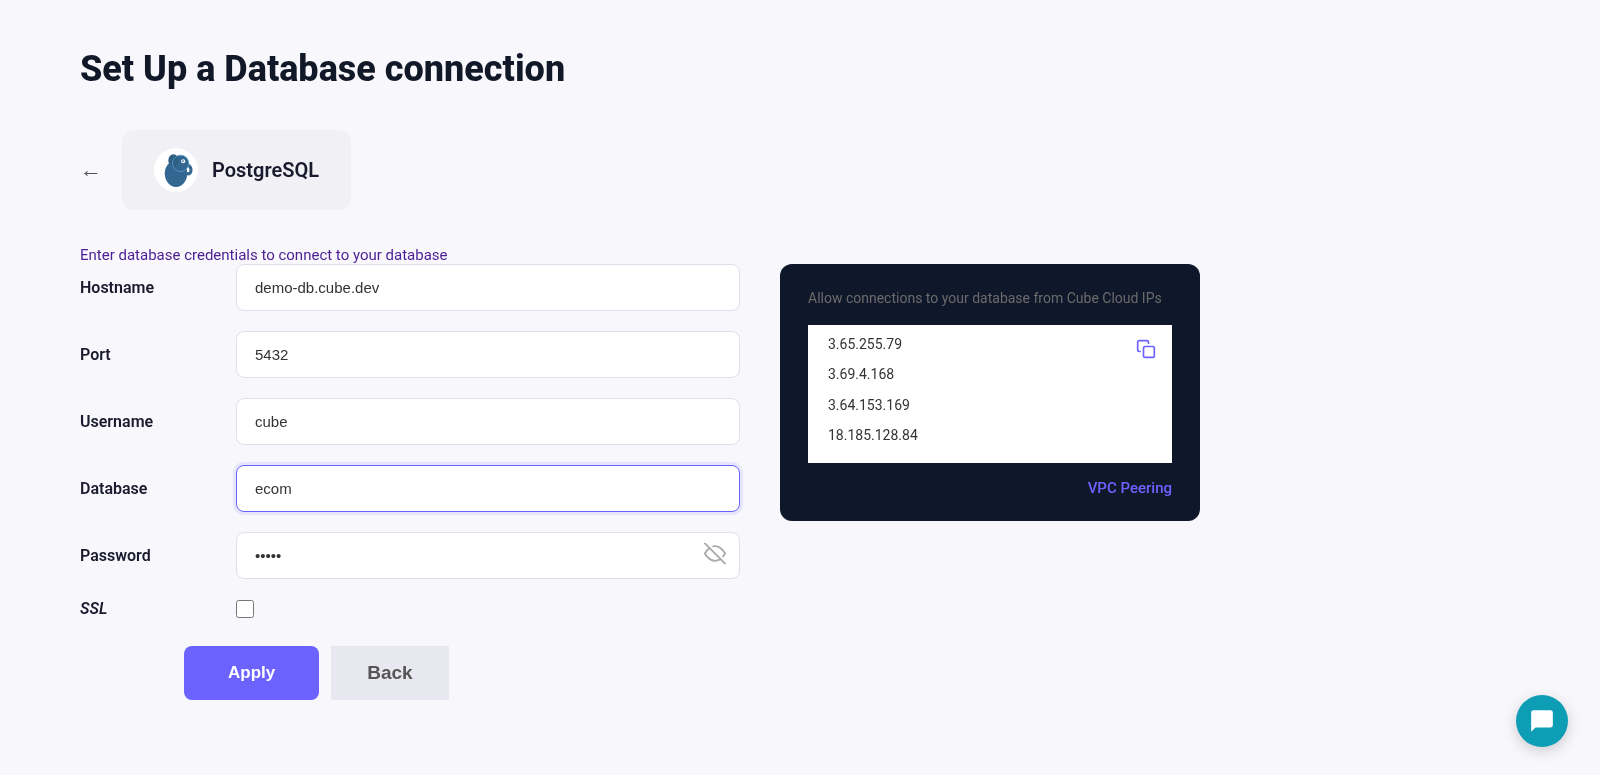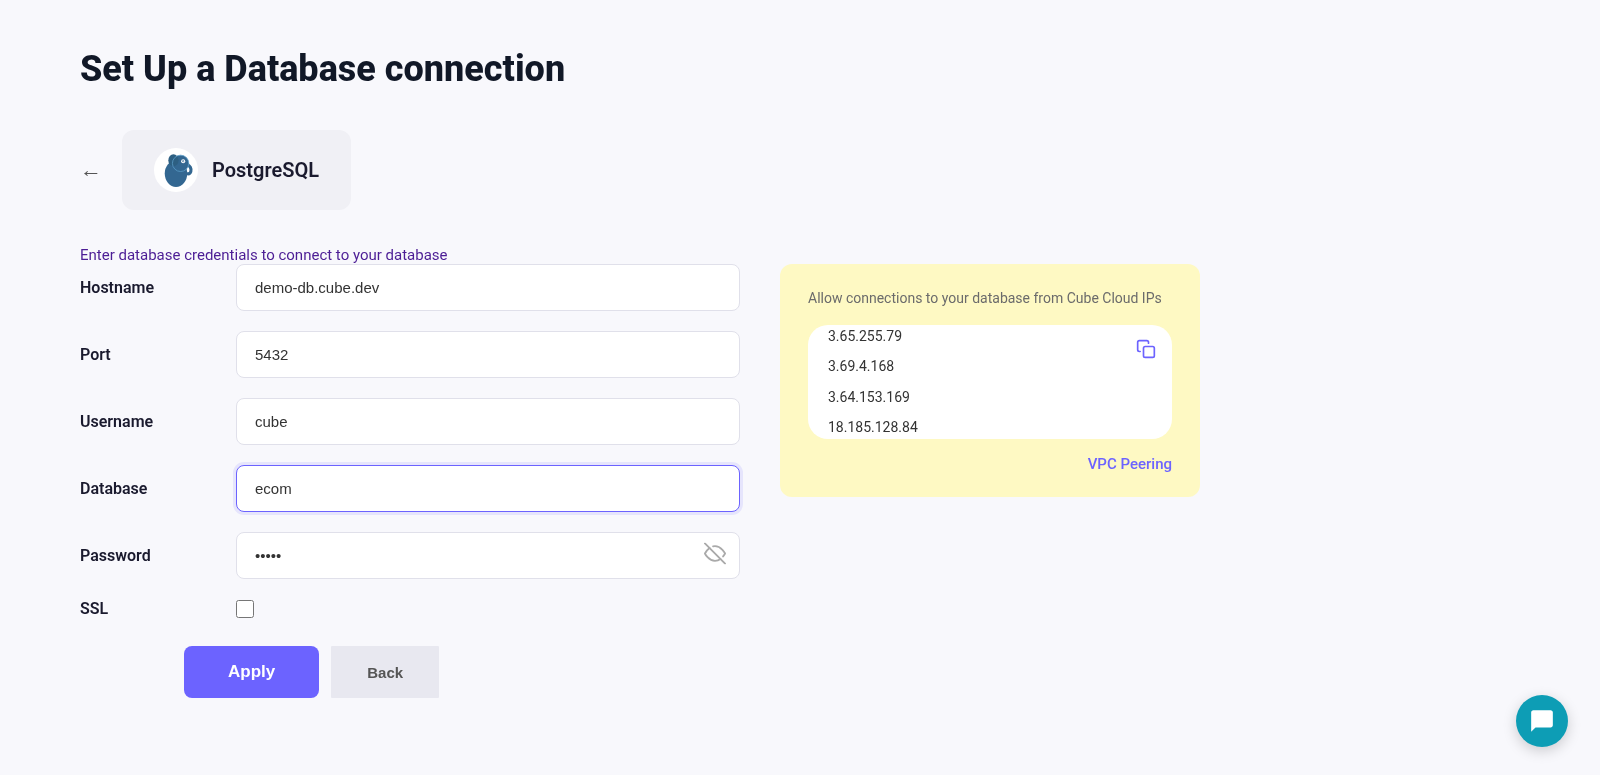--- a/index.html
+++ b/index.html
@@ -114,20 +114,21 @@
       align-items: center;
       margin-bottom: 28px;
       gap: 16px;
     }
     .ssl-label {
       font-size: 16px;
       font-weight: 600;
       color: #1a1a2e;
       width: 140px;
       flex-shrink: 0;
+      font-style: italic;
     }
     .ssl-checkbox {
       width: 18px;
       height: 18px;
       border: 1.5px solid #ccc;
       border-radius: 3px;
       cursor: pointer;
       accent-color: #6c63ff;
     }
     .btn-row {
@@ -146,42 +147,42 @@
       font-weight: 600;
       cursor: pointer;
       transition: background 0.2s;
     }
     .btn-back {
       background: #e8e8f0;
       color: #555;
       border: none;
       border-radius: 1px;
       padding: 16px 36px;
-      font-size: 15px;
+      font-size: 19px;
       font-weight: 600;
       cursor: pointer;
     }
     .info-panel {
-      background: #fef9c3;
+      background: #0f172a;
       border-radius: 12px;
       padding: 24px 28px;
       width: 420px;
       flex-shrink: 0;
       margin-top: 0;
     }
     .info-panel-title {
       font-size: 14px;
       color: #6b6b6b;
       margin-bottom: 16px;
       line-height: 1.5;
     }
     .ip-list-wrapper {
       background: #fff;
-      border-radius: 20px;
-      padding: 0 20px;
+      border-radius: 0;
+      padding: 8px 20px;
       position: relative;
     }
     .ip-item {
       font-size: 14px;
       color: #333;
       margin-bottom: 8px;
       line-height: 1.6;
     }
     .ip-item:last-child { margin-bottom: 0; }
     .copy-icon-btn {

